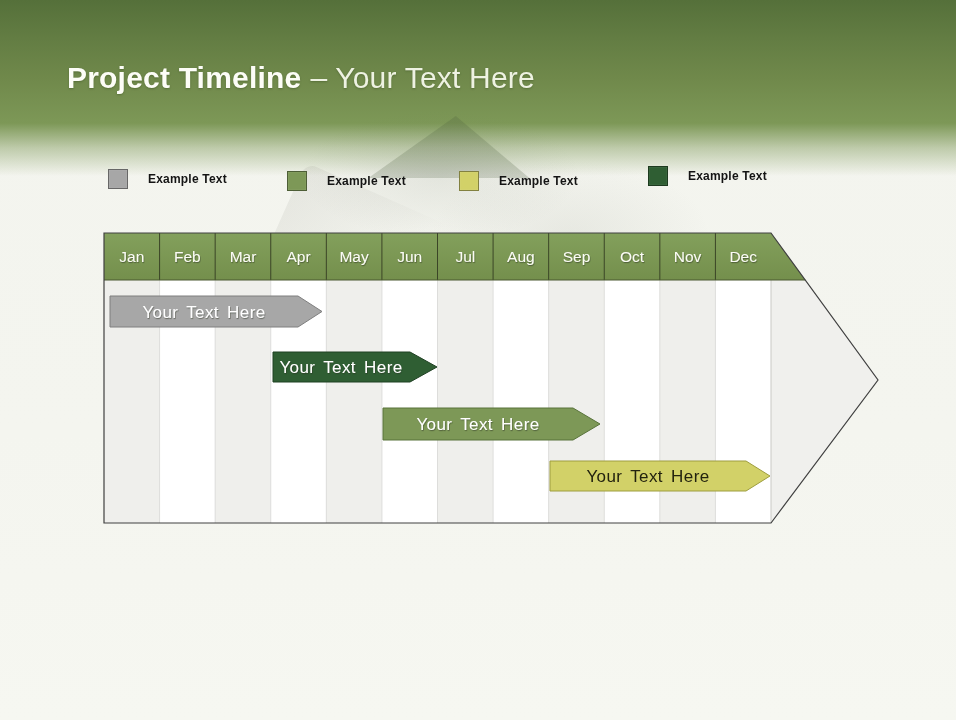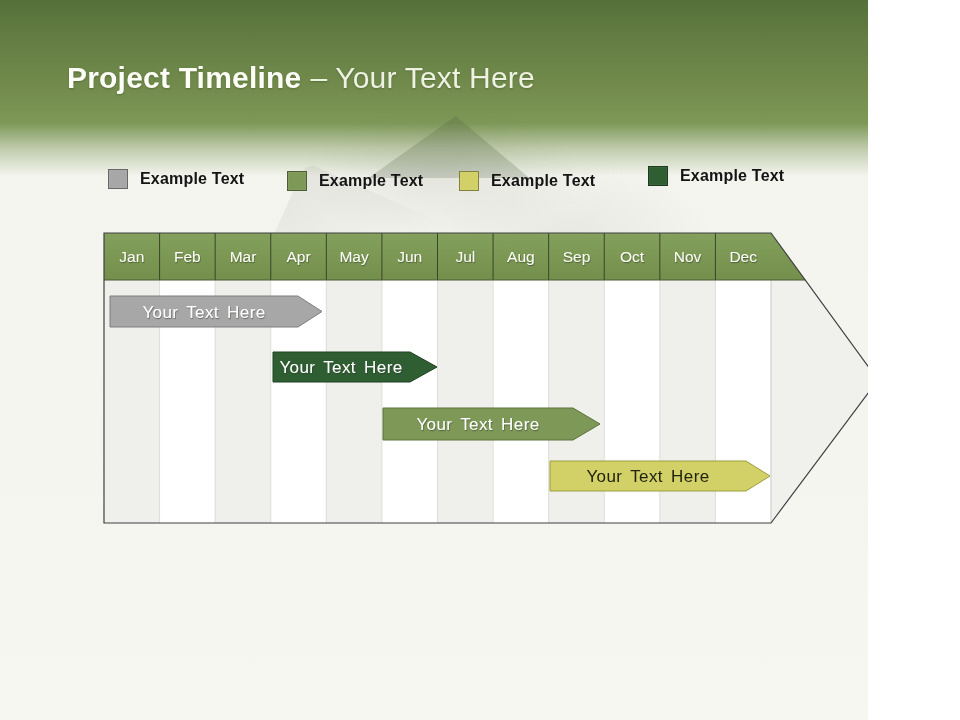--- a/index.html
+++ b/index.html
@@ -1,20 +1,20 @@
 <!DOCTYPE html>
 <html><head>
 <meta charset="utf-8">
 <style>
   * { margin:0; padding:0; box-sizing:border-box; }
   html,body { width:960px; height:720px; }
   body { font-family:"Liberation Sans", sans-serif; overflow:hidden; }
 
   .slide {
-    position:relative; width:868px; height:720px;
+    position:relative; width:956px; height:720px;
     background:linear-gradient(180deg,#f3f4ee 0%, #f4f5ef 60%, #f6f7f1 100%);
     overflow:hidden;
   }
 
   
   .header-band {
     position:absolute; left:0; top:0; width:960px; height:176px;
     background:linear-gradient(180deg,
       #55703a 0%, #637d43 22%, #70894b 45%, #7d9857 70%,
       rgba(125,152,87,0.45) 84%, rgba(243,244,238,0) 100%);
@@ -49,21 +49,21 @@
   .t-bold  { font-weight:bold; color:#fdfdf7; }
   .t-light { font-weight:normal; color:#eef2e2; margin-left:9px; }
 
   .legend-item { position:absolute; display:flex; align-items:center; }
   .swatch {
     width:20px; height:20px; flex:0 0 20px;
     border:1px solid rgba(0,0,0,0.38);
     box-shadow:inset 0 0 1px rgba(255,255,255,0.4);
   }
   .legend-label {
-    margin-left:12px; font-size:16px; font-weight:bold; color:#141414;
+    margin-left:20px; font-size:12px; font-weight:bold; color:#141414;
     letter-spacing:0.2px; white-space:nowrap;
   }
 
   .timeline-svg { position:absolute; left:100px; top:232px; }
 
   .month {
     font-family:"Liberation Sans", sans-serif;
     font-size:15.5px; fill:#fbfcf5;
   }
   .bar-text {

